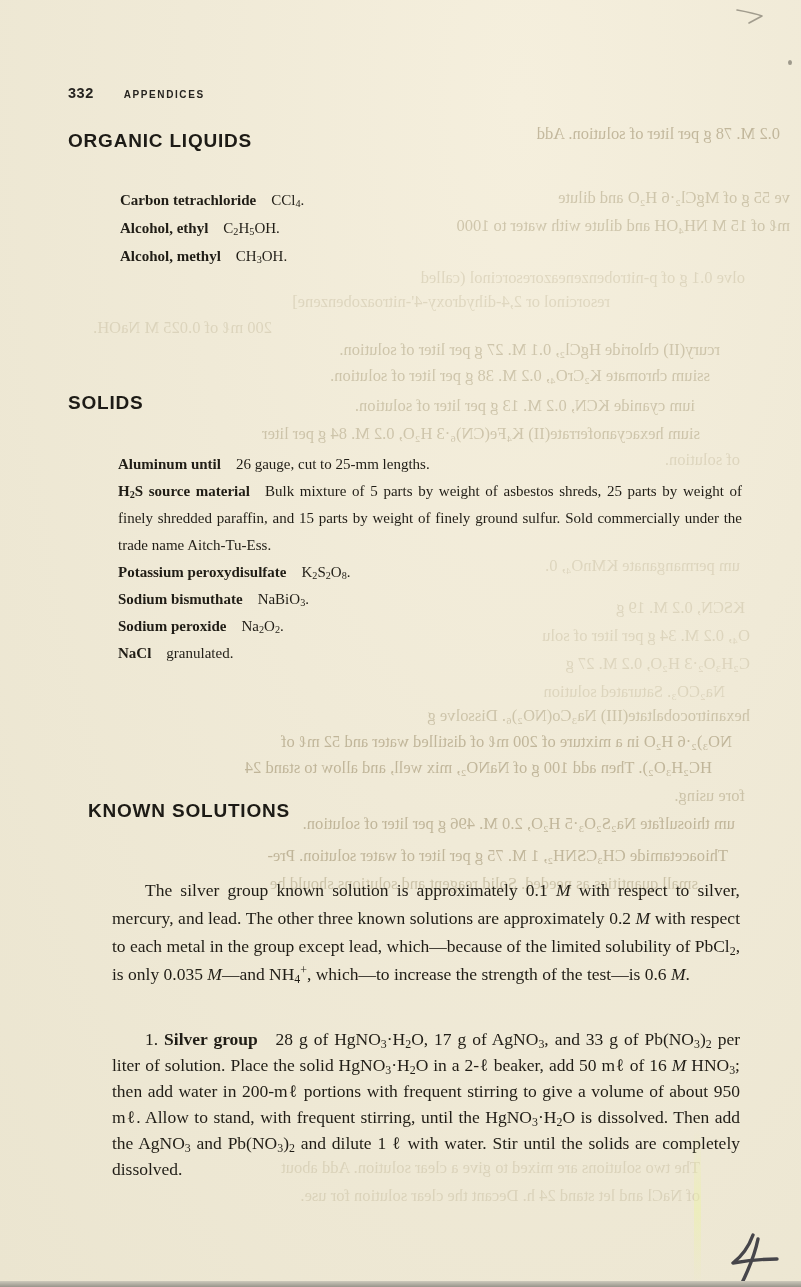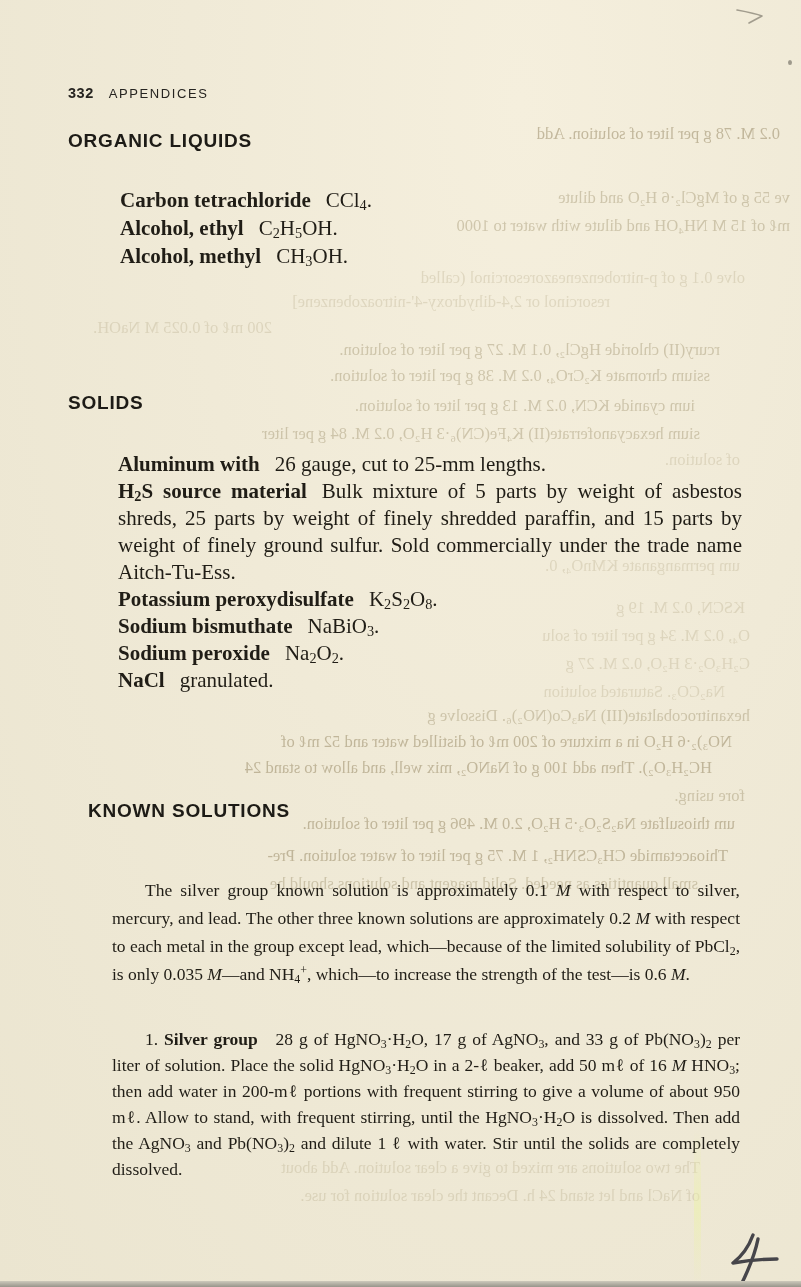--- a/index.html
+++ b/index.html
@@ -4,29 +4,29 @@
 <style>
   html,body{margin:0;padding:0;background:#6b6b6b;}
   .page{
     position:relative;width:801px;height:1287px;overflow:hidden;
     background:radial-gradient(ellipse at 65% 8%, #f5efdd 0%, #f0ead7 45%, #ebe5d0 100%);
     font-family:"Liberation Serif","DejaVu Serif",serif;
     color:#201d16;
   }
   .running-head{position:absolute;top:84px;left:68px;font-family:"Liberation Sans","DejaVu Sans",sans-serif;color:#262420;}
   .pagenum{font-weight:bold;font-size:14.5px;letter-spacing:.5px;text-align:right;}
-  .rh-label{font-size:13px;letter-spacing:1.6px;margin-left:15px;font-weight:400;}
+  .rh-label{font-size:10px;letter-spacing:1.6px;margin-left:30px;font-weight:700;}
   .sec{
     position:absolute;left:68px;margin:0;
     font-family:"Liberation Sans","DejaVu Sans",sans-serif;
     font-size:19px;font-weight:bold;letter-spacing:.8px;color:#1d1b16;
   }
   #sec-organic{top:130px;} #sec-solids{top:392px;} #sec-known{top:800px;margin-left:20px;}
 
-  .list{position:absolute;font-size:21px;}
+  .list{position:absolute;font-size:15px;}
   .list p{margin:0;}
   .organic{left:120px;top:186px;line-height:28px;}
   .solids{left:118px;top:451px;width:624px;line-height:27px;text-align:justify;}
   .li .name{font-weight:bold;}
   .gap{display:inline-block;width:15px;}
 
   .para{position:absolute;left:112px;width:628px;margin:0;
         font-size:17.5px;text-align:justify;text-indent:33px;}
   #para-known{top:876px;line-height:28px;}
   #para-silver{top:1026px;line-height:26px;}
@@ -94,21 +94,21 @@
 
   <h2 class="sec" id="sec-organic">ORGANIC LIQUIDS</h2>
   <div class="list organic">
     <p class="li"><span class="name">Carbon tetrachloride</span><span class="gap"></span><span>CCl<sub>4</sub>.</span></p>
     <p class="li"><span class="name">Alcohol, ethyl</span><span class="gap"></span><span>C<sub>2</sub>H<sub>5</sub>OH.</span></p>
     <p class="li"><span class="name">Alcohol, methyl</span><span class="gap"></span><span>CH<sub>3</sub>OH.</span></p>
   </div>
 
   <h2 class="sec" id="sec-solids">SOLIDS</h2>
   <div class="list solids">
-    <p class="li"><span class="name">Aluminum with</span><span class="gap"></span><span>26 gauge, cut to 25-mm lengths.</span></p>
+    <p class="li"><span class="name">Aluminum until</span><span class="gap"></span><span>26 gauge, cut to 25-mm lengths.</span></p>
     <p class="li"><span class="name">H<sub>2</sub>S source material</span><span class="gap"></span><span>Bulk mixture of 5 parts by weight of asbestos shreds, 25 parts by weight of finely shredded paraffin, and 15 parts by weight of finely ground sulfur. Sold commercially under the trade name Aitch-Tu-Ess.</span></p>
     <p class="li"><span class="name">Potassium peroxydisulfate</span><span class="gap"></span><span>K<sub>2</sub>S<sub>2</sub>O<sub>8</sub>.</span></p>
     <p class="li"><span class="name">Sodium bismuthate</span><span class="gap"></span><span>NaBiO<sub>3</sub>.</span></p>
     <p class="li"><span class="name">Sodium peroxide</span><span class="gap"></span><span>Na<sub>2</sub>O<sub>2</sub>.</span></p>
     <p class="li"><span class="name">NaCl</span><span class="gap"></span><span>granulated.</span></p>
   </div>
 
   <h2 class="sec" id="sec-known">KNOWN SOLUTIONS</h2>
   <p class="para" id="para-known">The silver group known solution is approximately 0.1 <i>M</i> with respect to silver, mercury, and lead. The other three known solutions are approximately 0.2 <i>M</i> with respect to each metal in the group except lead, which—because of the limited solubility of PbCl<sub>2</sub>, is only 0.035 <i>M</i>—and NH<sub>4</sub><sup>+</sup>, which—to increase the strength of the test—is 0.6 <i>M</i>.</p>
   <p class="para" id="para-silver">1. <b>Silver group</b>&nbsp;&nbsp; 28 g of HgNO<sub>3</sub>·H<sub>2</sub>O, 17 g of AgNO<sub>3</sub>, and 33 g of Pb(NO<sub>3</sub>)<sub>2</sub> per liter of solution. Place the solid HgNO<sub>3</sub>·H<sub>2</sub>O in a 2-ℓ beaker, add 50 mℓ of 16 <i>M</i> HNO<sub>3</sub>; then add water in 200-mℓ portions with frequent stirring to give a volume of about 950 mℓ. Allow to stand, with frequent stirring, until the HgNO<sub>3</sub>·H<sub>2</sub>O is dissolved. Then add the AgNO<sub>3</sub> and Pb(NO<sub>3</sub>)<sub>2</sub> and dilute 1 ℓ with water. Stir until the solids are completely dissolved.</p>

